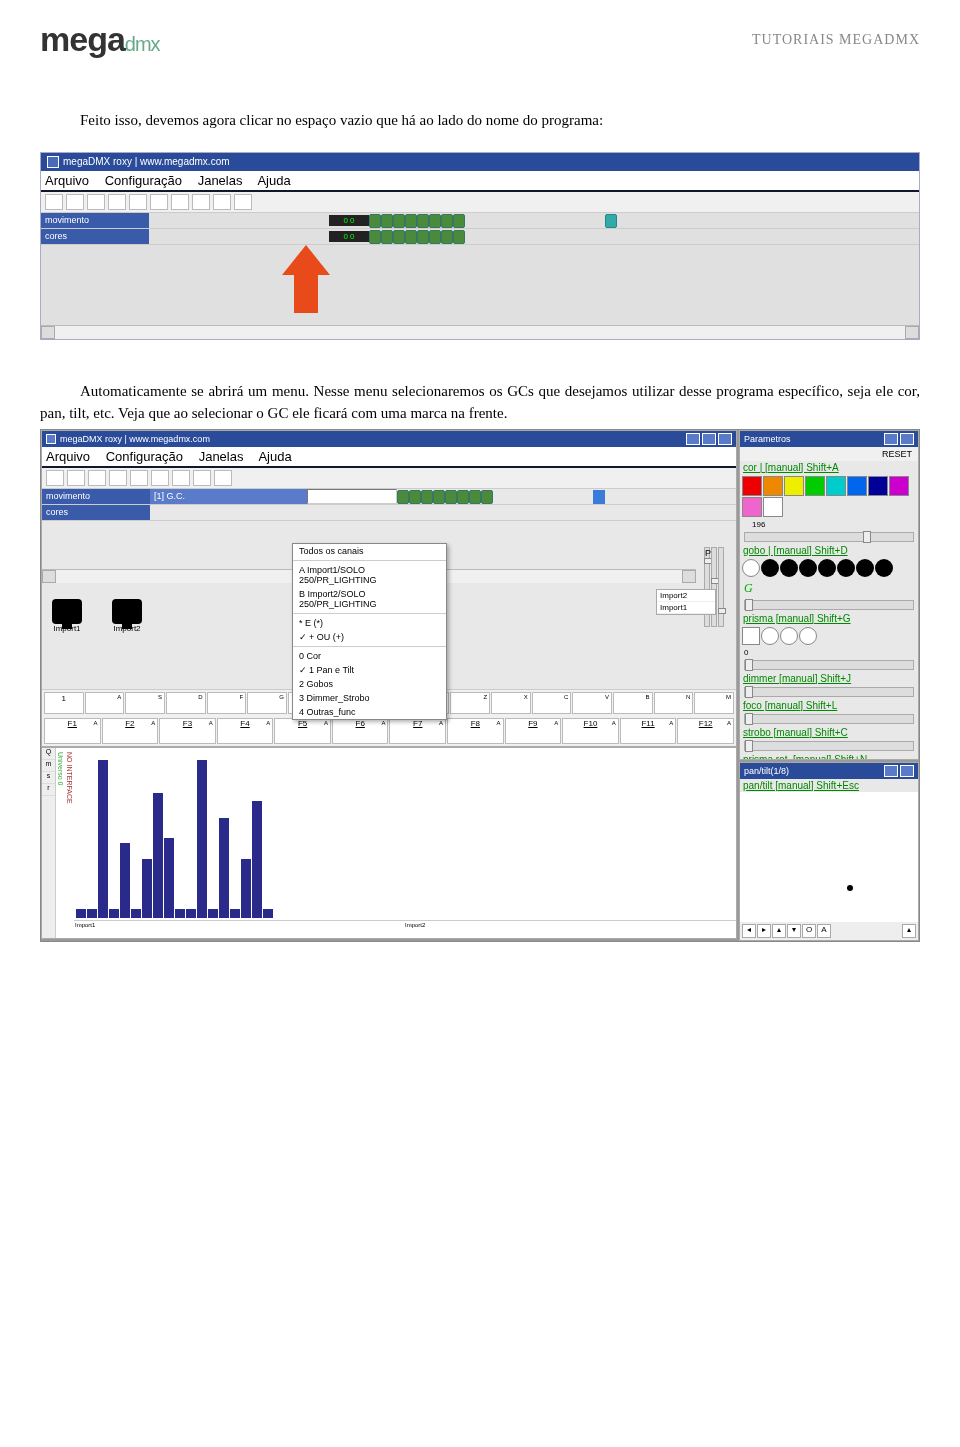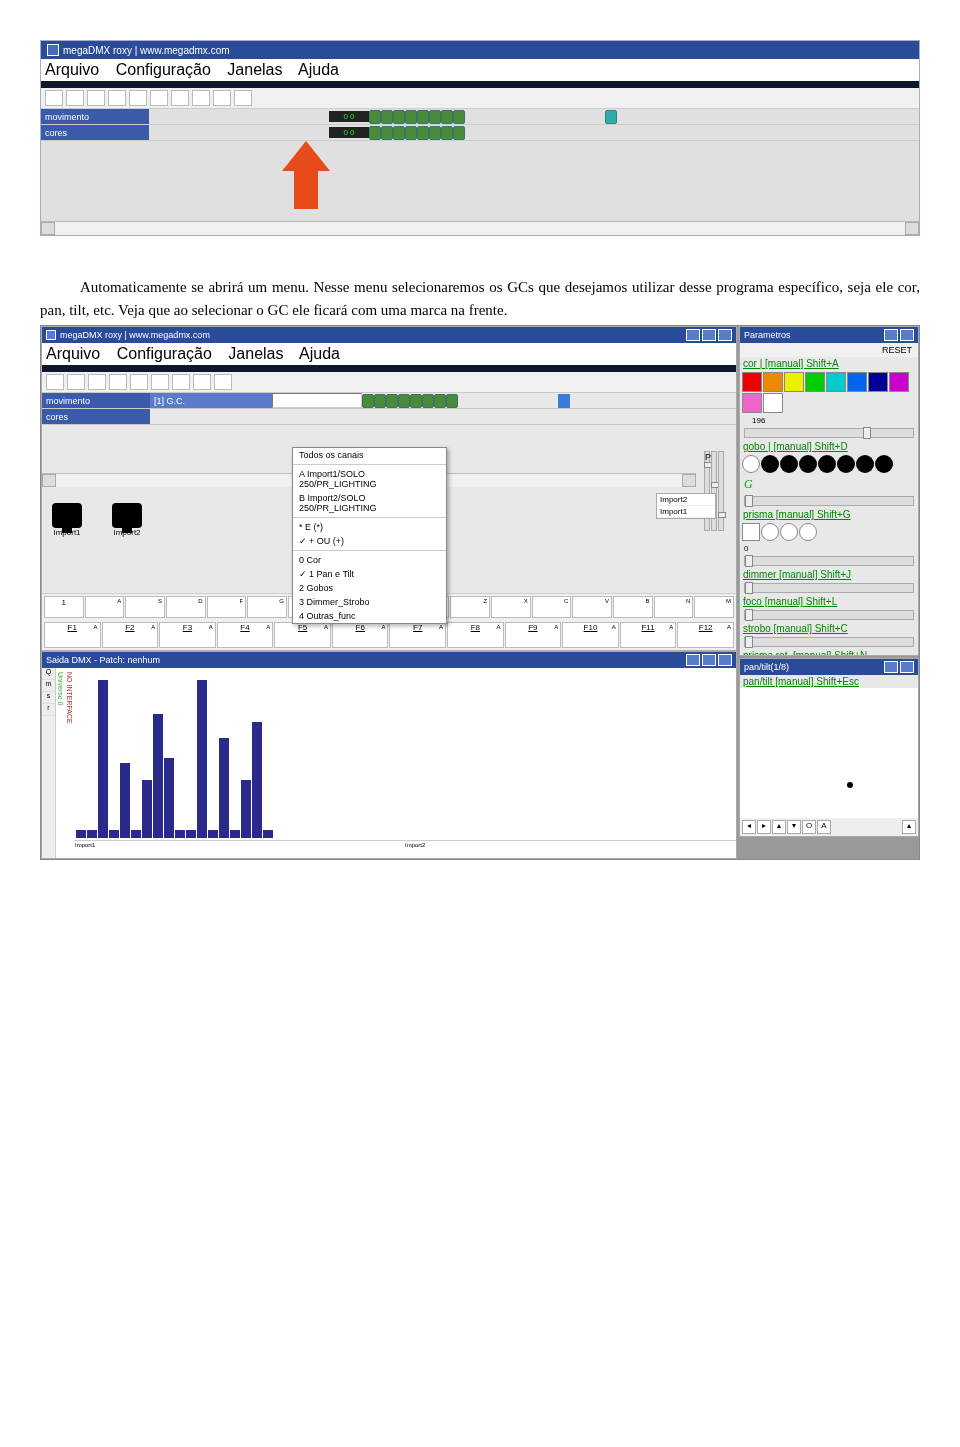--- a/index.html
+++ b/index.html
@@ -9,28 +9,28 @@
   .logo { font-family: Arial, sans-serif; font-size: 34px; font-weight: bold; color: #333; letter-spacing: -1px; }
   .logo .dmx { font-size: 20px; color: #6a8; font-weight: normal; vertical-align: baseline; }
   .header-right { font-family: Georgia, serif; font-size: 14px; color: #888; letter-spacing: 1px; }
   .body-text { font-size: 15px; line-height: 1.5; margin: 0 0 20px 0; text-indent: 40px; }
   .body-text-noindent { font-size: 15px; line-height: 1.5; margin: 0 0 4px 0; text-align: justify; }
   .screenshot { margin: 20px 0 40px 0; border: 1px solid #aac; background: #e8e8e8; font-family: Tahoma, Arial, sans-serif; font-size: 10px; }
   .titlebar { background: #2a4a9a; color: #fff; padding: 3px 6px; font-size: 10px; display: flex; align-items: center; gap: 4px; }
   .titlebar .icon-box { width: 12px; height: 12px; background: #4a6aba; border: 1px solid #fff; }
   .win-controls { margin-left: auto; display: flex; gap: 2px; }
   .win-controls span { width: 14px; height: 12px; background: #5a7aca; border: 1px solid #fff; display: inline-block; }
-  .menubar { background: #fff; padding: 2px 4px; font-size: 16px; border-bottom: 7px solid #0f172a; }
+  .menubar { background: #fff; padding: 2px 4px; font-size: 13px; border-bottom: 2px solid #0f172a; }
   .menubar span { margin-right: 12px; }
   .toolbar { background: #f0f0f0; padding: 2px 4px; border-bottom: 1px solid #ccc; display: flex; gap: 3px; }
   .toolbar .btn { width: 18px; height: 16px; background: #fff; border: 1px solid #bbb; }
   .track-area { background: #e0e0e0; position: relative; }
   .track-row { display: flex; align-items: center; height: 16px; border-bottom: 1px solid #ccc; }
   .track-label { width: 108px; background: #3a5aaa; color: #fff; padding: 1px 4px; font-size: 9px; height: 100%; display: flex; align-items: center; }
-  .track-label2 { width: 122px; background: #5a7aca; color: #fff; padding: 1px 4px; font-size: 9px; height: 100%; display: flex; align-items: center; }
+  .track-label2 { width: 157px; background: #5a7aca; color: #fff; padding: 1px 4px; font-size: 9px; height: 100%; display: flex; align-items: center; }
   .track-mid { width: 180px; background: #6a8ada; border-right: 1px solid #999; }
   .track-nums { width: 40px; background: #222; color: #0f0; font-size: 8px; padding: 1px 2px; text-align: center; }
   .track-blocks { flex: 1; display: flex; gap: 0; }
   .green-block { width: 12px; height: 14px; background: #4a8a3a; border: 1px solid #376; border-radius: 2px; margin-top: 1px; }
   .cyan-block { width: 12px; height: 14px; background: #3aa; border: 1px solid #288; border-radius: 2px; margin-top: 1px; margin-left: 140px; }
   .arrow-area { height: 80px; background: #e0e0e0; position: relative; }
   .orange-arrow { position: absolute; left: 265px; top: 0; width: 0; height: 0; }
   .orange-arrow::before { content: ''; position: absolute; top: 0; left: -24px; border-left: 24px solid transparent; border-right: 24px solid transparent; border-bottom: 30px solid #e84a1a; }
   .orange-arrow::after { content: ''; position: absolute; top: 28px; left: -12px; width: 24px; height: 40px; background: #e84a1a; }
   .scrollbar-h { height: 14px; background: #f0f0f0; border-top: 1px solid #bbb; display: flex; }
@@ -97,21 +97,28 @@
   .slider-vert-group { position: absolute; right: 2px; top: 58px; width: 30px; height: 80px; display: flex; gap: 1px; }
   .vslider { width: 6px; background: #ddd; border: 1px solid #aaa; position: relative; }
   .vslider .vthumb { position: absolute; left: -1px; width: 8px; height: 6px; background: #eee; border: 1px solid #888; }
   .y-c-row { display: flex; gap: 2px; padding: 2px; background: #eee; }
   .yc-btn { width: 18px; height: 14px; background: #fff; border: 1px solid #aaa; font-size: 8px; text-align: center; color: #a00; }
 </style>
 </head>
 <body>
 
 <div class="page">
-
+  <div class="header">
+    <div class="logo">
+      <span>mega</span><span class="dmx">dmx</span>
+    </div>
+    <div class="header-right">TUTORIAIS MEGADMX</div>
+  </div>
+
+  <p class="body-text">Feito isso, devemos agora clicar no espaço vazio que há ao lado do nome do programa:</p>
 
   <div class="screenshot">
     <div class="titlebar">
       <span class="icon-box"></span>
       <span>megaDMX roxy | www.megadmx.com</span>
     </div>
     <div class="menubar">
       <span>Arquivo</span>
       <span>Configuração</span>
       <span>Janelas</span>
@@ -333,28 +340,20 @@
           <div class="fkey"><span>F8</span><span class="sup">A</span></div>
           <div class="fkey"><span>F9</span><span class="sup">A</span></div>
           <div class="fkey"><span>F10</span><span class="sup">A</span></div>
           <div class="fkey"><span>F11</span><span class="sup">A</span></div>
           <div class="fkey"><span>F12</span><span class="sup">A</span></div>
         </div>
       </div>
 
       <div class="ss2-bottom">
         <div class="panel panel-dmx">
-          <div class="panel-title">
-            <span>Saida DMX - Patch: nenhum</span>
-            <div class="win-controls">
-                <span></span>
-                <span></span>
-                <span></span>
-              </div>
-          </div>
           <div class="dmx-area">
             <div class="dmx-side">
               <div>Q</div>
               <div>m</div>
               <div>s</div>
               <div>r</div>
             </div>
             <div class="dmx-label-v">Universo 0</div>
             <div class="dmx-label-v" style="color:#a33;">NO INTERFACE</div>
             <div class="dmx-bars">

